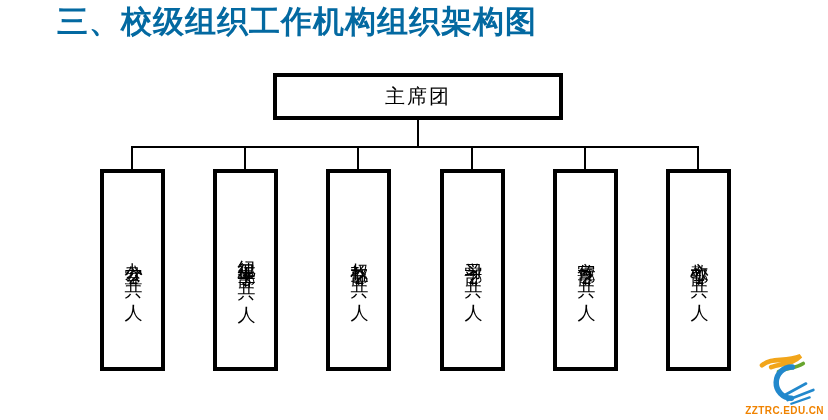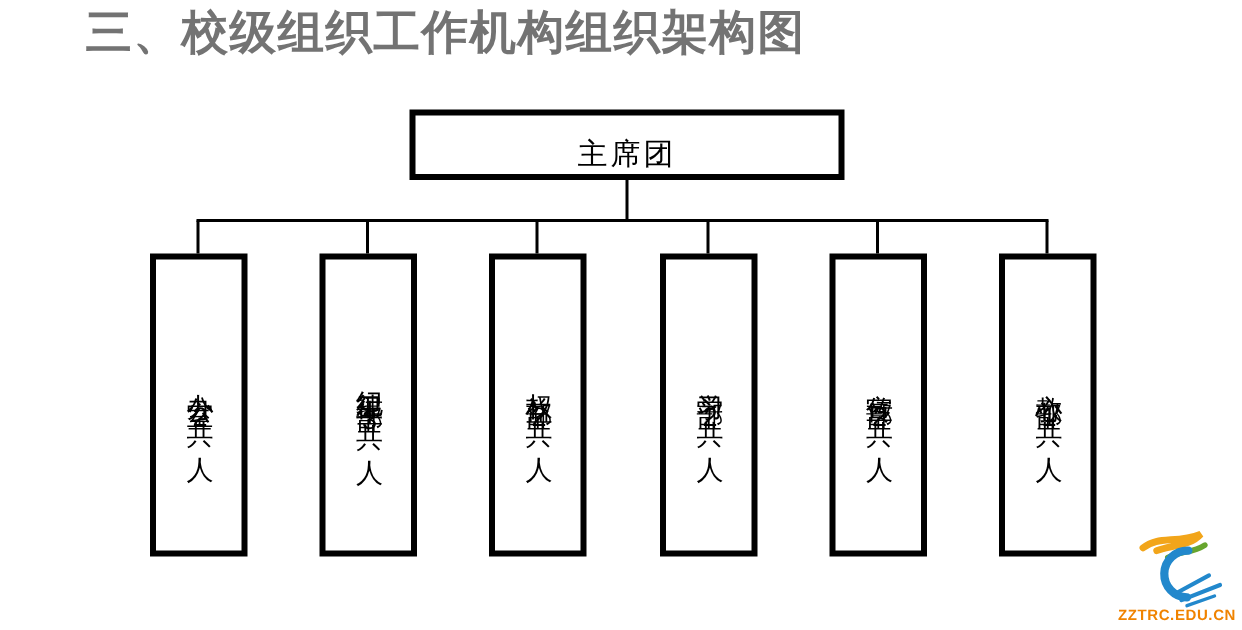--- a/index.html
+++ b/index.html
@@ -12,31 +12,31 @@
     font-family: "Liberation Sans", "DejaVu Sans", sans-serif;
   }
   .title {
     position: absolute;
     left: 57px; top: 1px;
     margin: 0;
     font-size: 31px;
     font-weight: 700;
     letter-spacing: 1px;
     white-space: nowrap;
-    color: #737373;
+    color: #0369a1;
   }
   .root-box {
     position: absolute;
     left: 273px; top: 73px;
     width: 290px; height: 47px;
     border: 4px solid #000;
     box-sizing: border-box;
     background: #fff;
     display: flex;
-    align-items: flex-end;
+    align-items: center;
     justify-content: center;
     font-size: 20px;
     letter-spacing: 2px;
   }
   .root-count { margin-left: 14px; }
   .line { position: absolute; background: #000; }
   .stub  { left: 417px; top: 120px; width: 2px; height: 27px; }
   .hbar  { left: 131px; top: 146px; width: 568px; height: 2px; }
   .drop  { top: 147px; width: 2px; height: 23px; }
   .d1 { left: 131px; } .d2 { left: 244px; } .d3 { left: 357px; }

